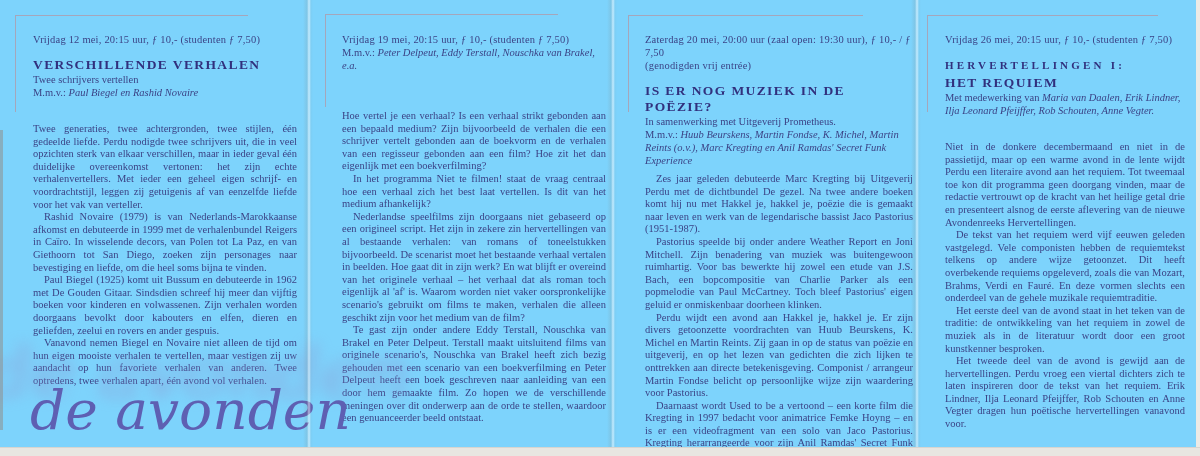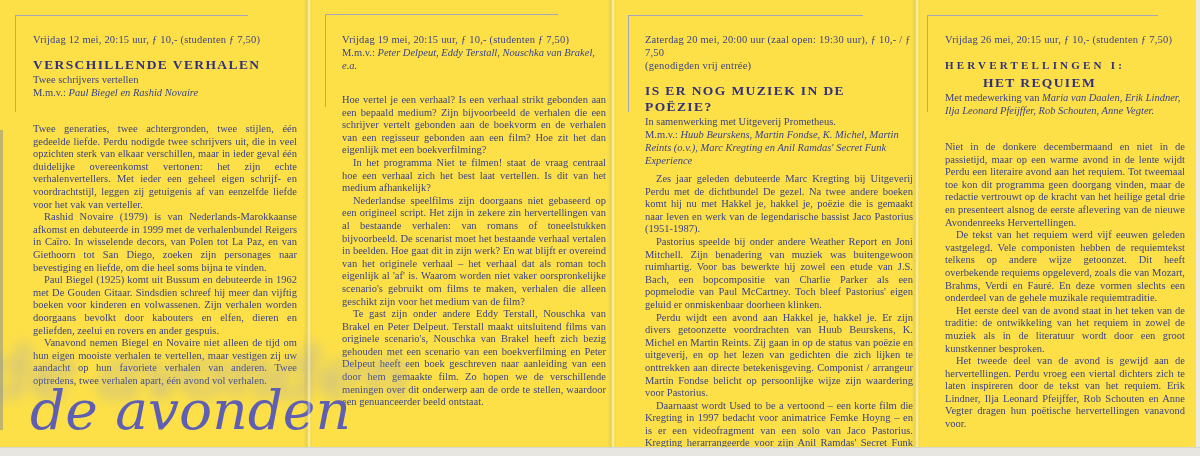--- a/index.html
+++ b/index.html
@@ -1,20 +1,20 @@
 <!DOCTYPE html>
 <html lang="nl"><head>
 <meta charset="utf-8">
 <style>
   html, body { margin: 0; padding: 0; }
   .page {
     position: relative;
     width: 1200px;
     height: 456px;
-    background: #fde047;
+    background: #7dd3fc;
     overflow: hidden;
     font-family: "Liberation Serif", serif;
     color: #3b4386;
   }
   
   .scan-edge-bottom {
     position: absolute; left: 0; right: 0; bottom: 0; height: 8px;
     background: #e8e6e1; border-top: 1px solid #d7d5d0;
   }
   .scan-edge-left {
@@ -58,26 +58,26 @@
   .date {
     font-size: 10.5px; line-height: 13px; letter-spacing: 0.2px;
     color: #3b4386;
   }
   .title {
     margin: 11px 0 0 0;
     font-size: 13.5px; line-height: 16px; font-weight: bold;
     letter-spacing: 1.4px; color: #31307d;
   }
   .title-sp { font-size: 11px; letter-spacing: 3.2px; }
-  .title-line2 { margin-top: 2px; margin-left: 38px; }
+  .title-line2 { margin-top: 2px; }
   .intro-block { font-size: 10.5px; line-height: 13px; }
   .intro-line { font-style: normal; }
   .mmv-names { font-style: italic; }
   .body { margin-top: 24px; }
-  .panel-2 .body { margin-top: 22px; }
+  .panel-2 .body { margin-top: 38px; }
   .panel-3 .body { margin-top: 6px; }
   .para {
     margin: 0;
     font-size: 10.5px; line-height: 12.6px;
     text-align: justify;
   }
   .para.indent { text-indent: 11px; }
 
   
   .wordmark-ghost {

